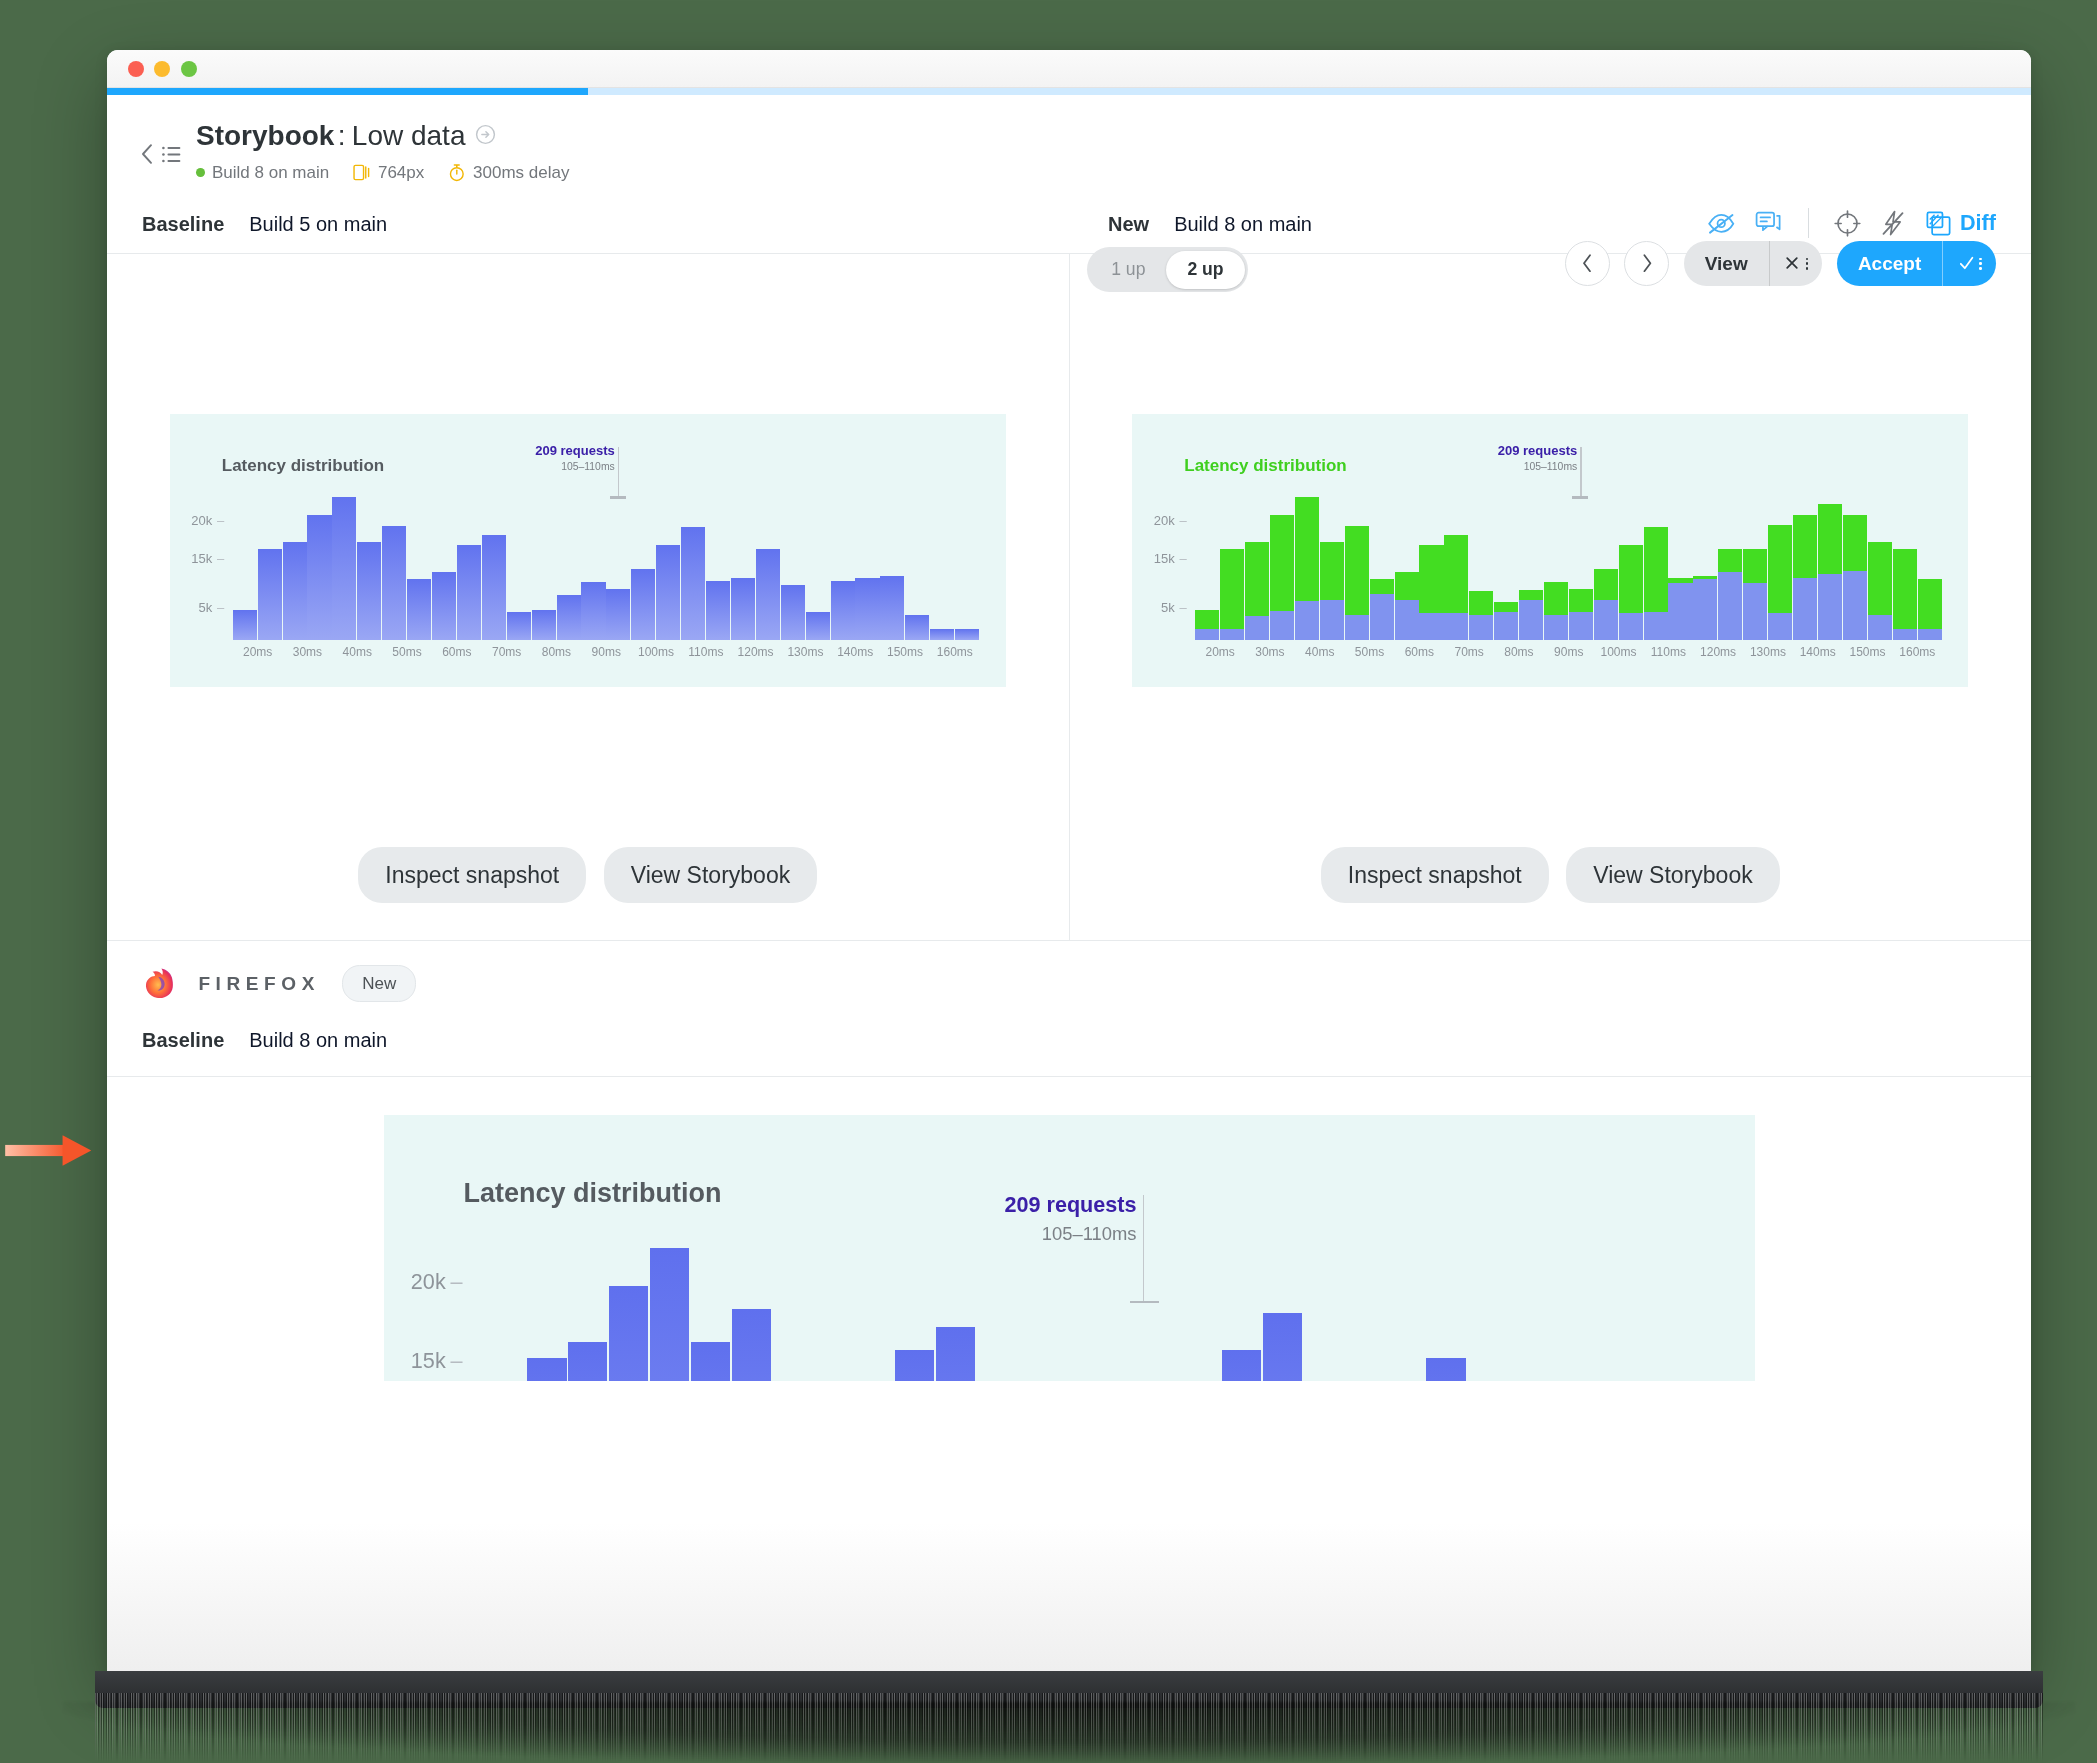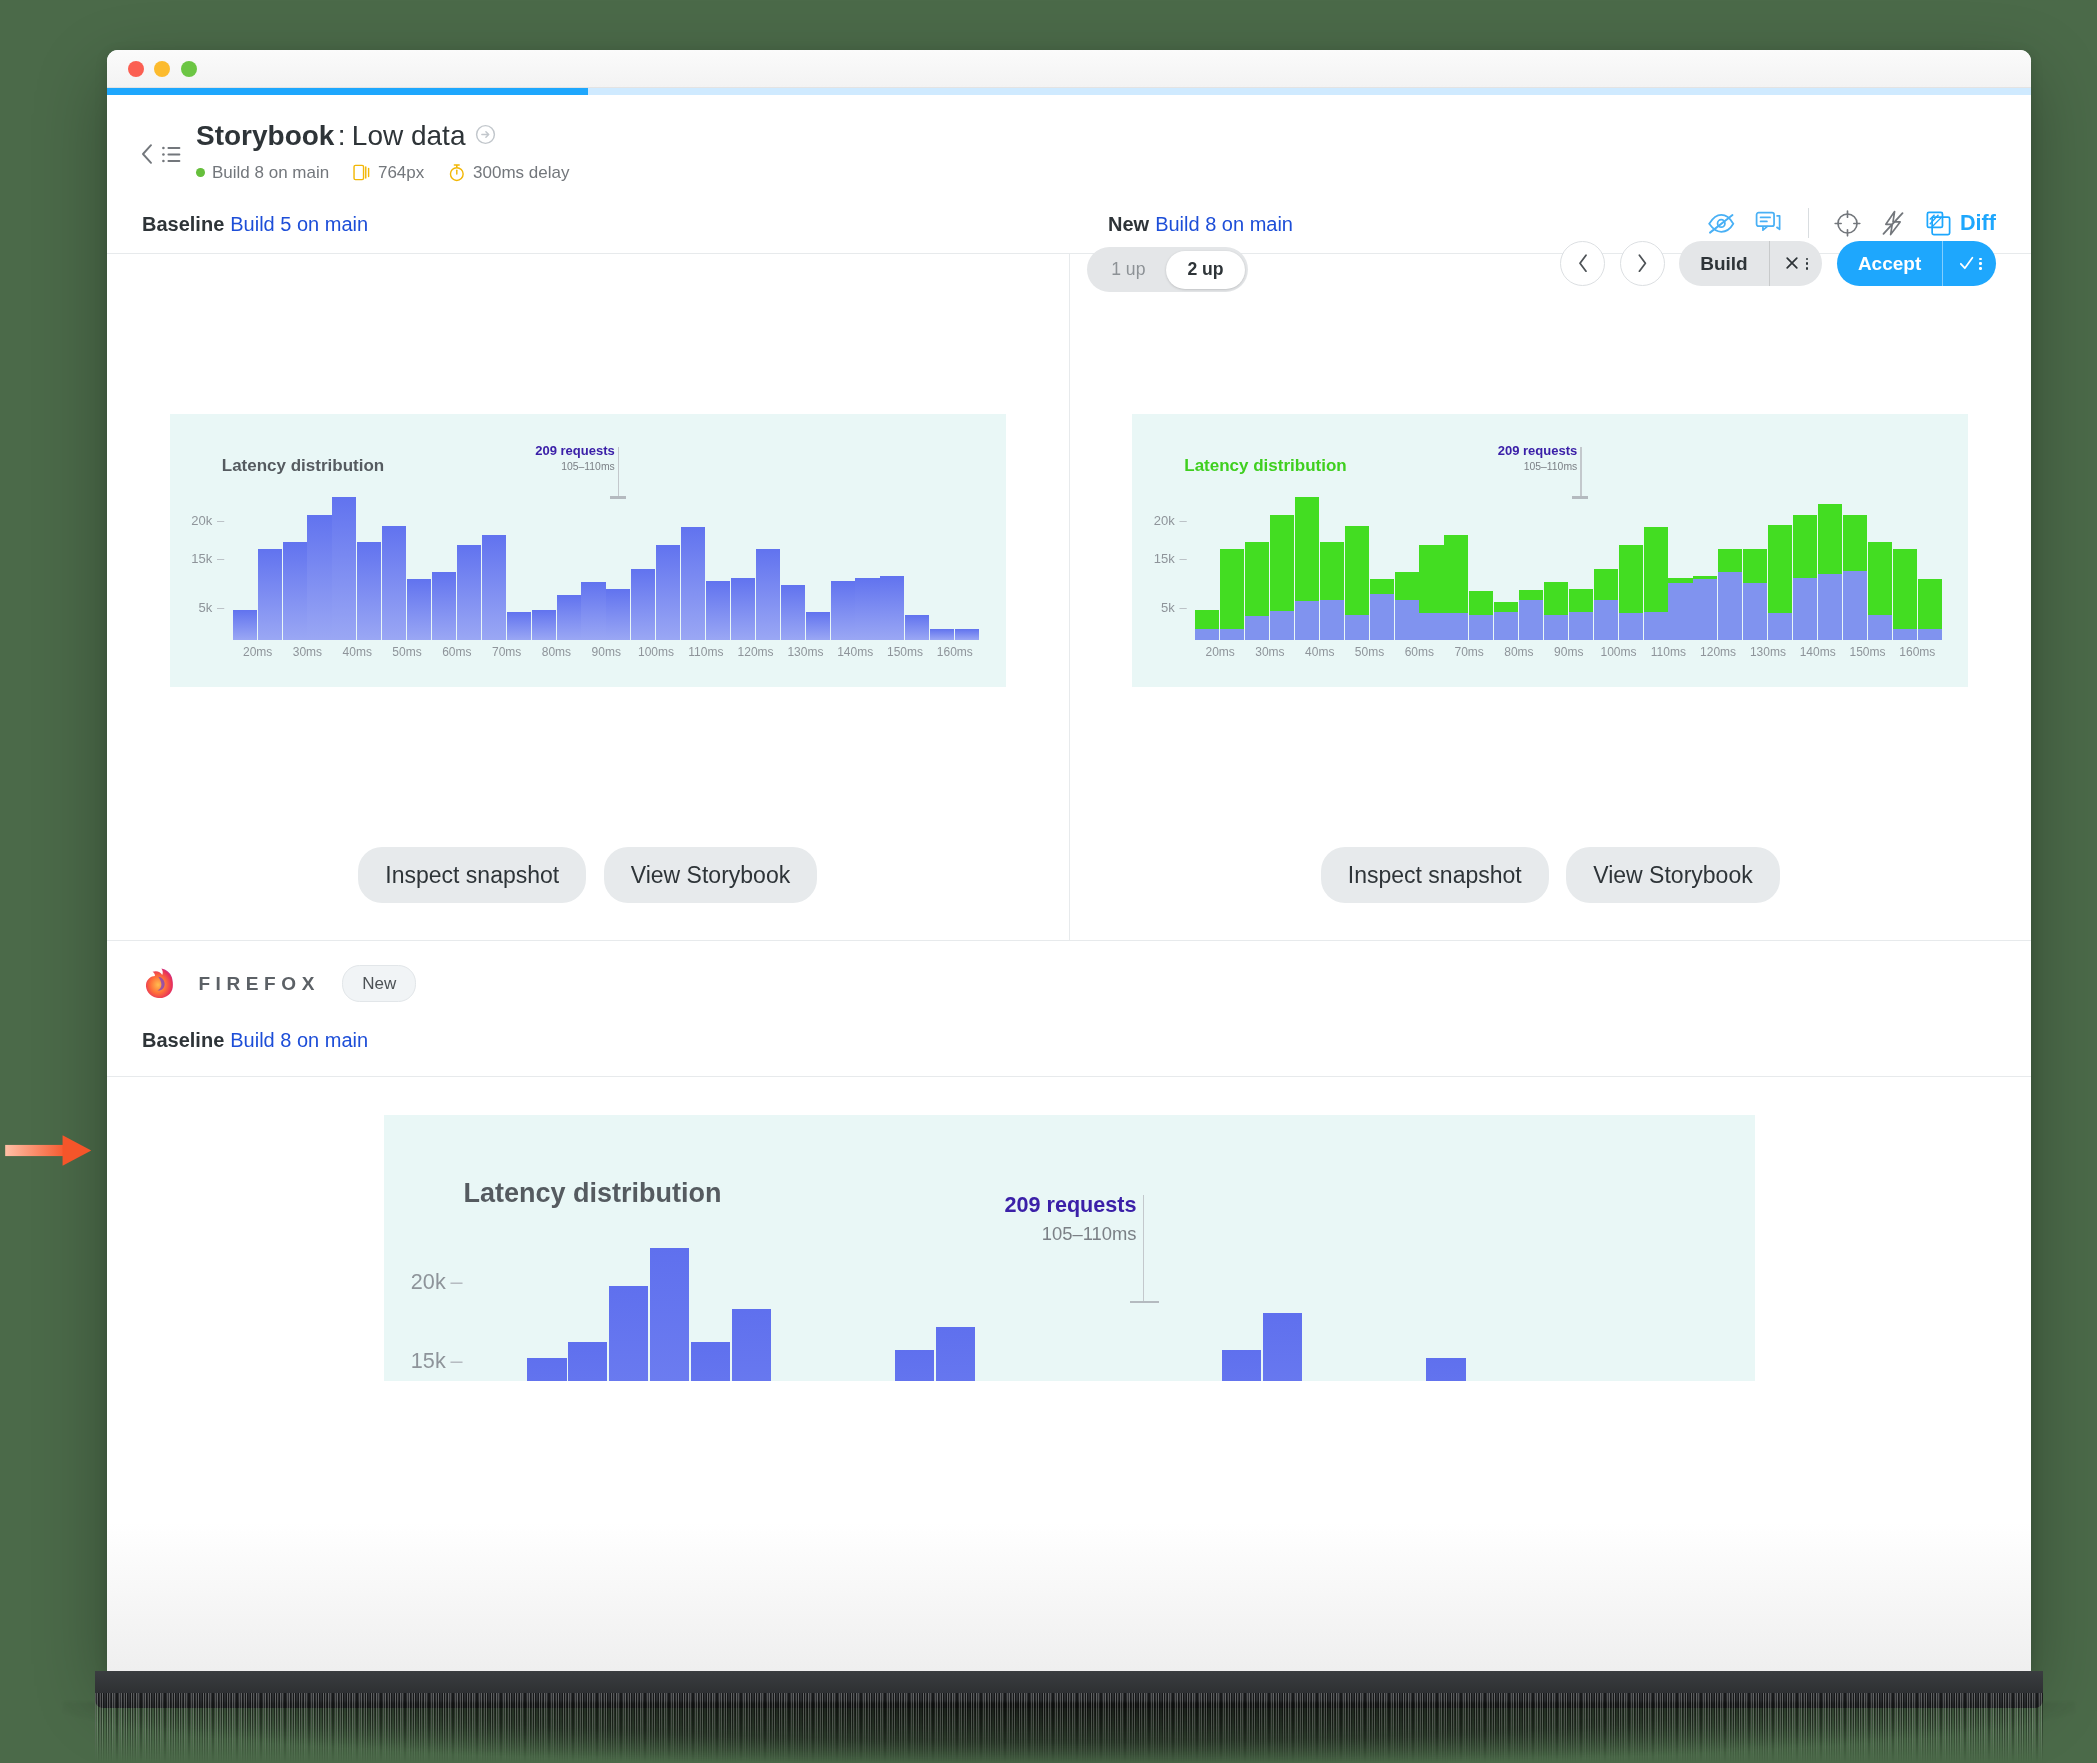--- a/index.html
+++ b/index.html
@@ -118,21 +118,21 @@
     font-size: 17px; font-weight: 700; padding: 7.2px 19px; border-radius: 17.6px;
   }
   .badge.changed { background: #fdf3d7; color: #9c5b16; }
   .badge.new { background: #f1f4f6; color: #4d5256; border: 0.8px solid #e2e6e9; font-weight: 400; }
 
   .compare-head {
     display: flex; align-items: center;
     padding: 9.6px 35px 17.6px 35px; position: relative;
   }
   .ch-label { font-size: 20px; font-weight: 700; color: #2e3438; }
-  .ch-sub   { font-size: 20px; color: #1d4ed8; margin-left: 6px; }
+  .ch-sub   { font-size: 20px; color: #0f172a; margin-left: 25px; }
   .ch-left  { width: 966px; display: flex; align-items: baseline; }
   .ch-right { display: flex; align-items: baseline; }
   #diff-tools {
     position: absolute; right: 35px; top: 4.8px;
     display: flex; align-items: center; gap: 19px;
   }
   #diff-tools .sep { width:0.8px; height: 30.5px; background: #d9dde0; margin: 0 6.4px; }
   .tool { display:flex; align-items:center; cursor:pointer; }
   .diff-label { color: #1ea7fd; font-size: 21.6px; font-weight: 700; margin-left: 8px;}
 
@@ -308,21 +308,21 @@
             <path d="M12.5 4 L5 14 L12.5 24" fill="none" stroke="#4d5256" stroke-width="2.2" stroke-linecap="round" stroke-linejoin="round"></path>
           </svg>
         </div>
         <div class="round-btn">
           <svg width="14.4" height="22.4" viewBox="0 0 18 28">
             <path d="M5.5 4 L13 14 L5.5 24" fill="none" stroke="#4d5256" stroke-width="2.2" stroke-linecap="round" stroke-linejoin="round"></path>
           </svg>
         </div>
 
         <div class="split deny">
-          <button class="lbl">Build</button>
+          <button class="lbl">View</button>
           <div class="dropdown">
             <svg width="17.6" height="17.6" viewBox="0 0 22 22">
               <path d="M4 4 L16 16 M16 4 L4 16" stroke="#2e3438" stroke-width="2.2" stroke-linecap="round"></path>
             </svg>
             <span class="kebab">
                 <i></i>
                 <i></i>
                 <i></i>
               </span>
           </div>

